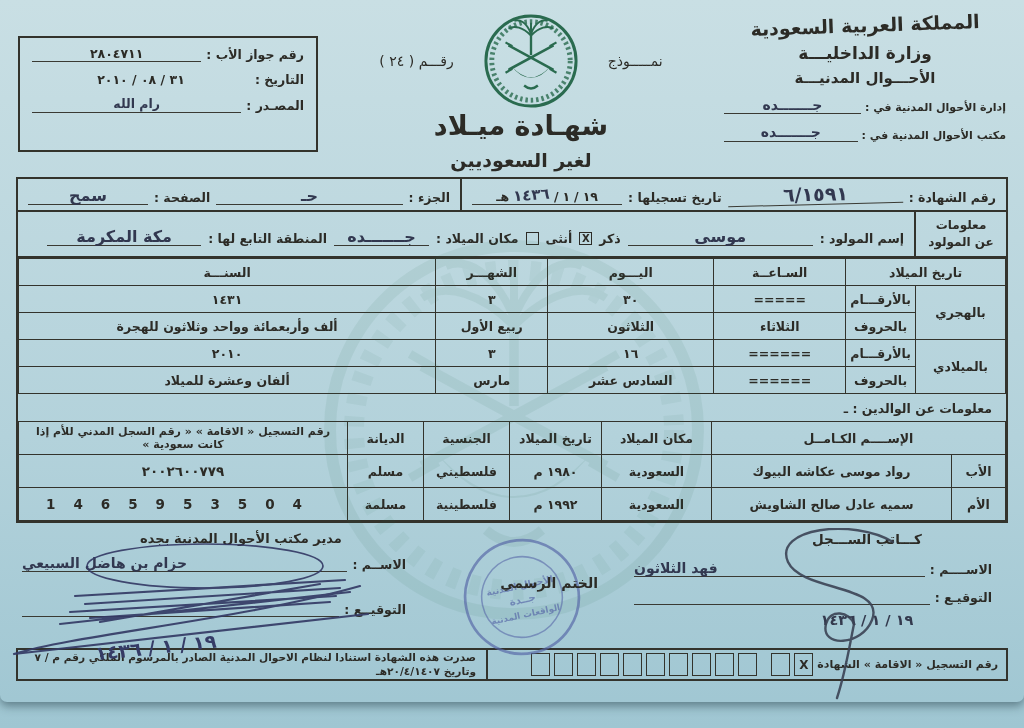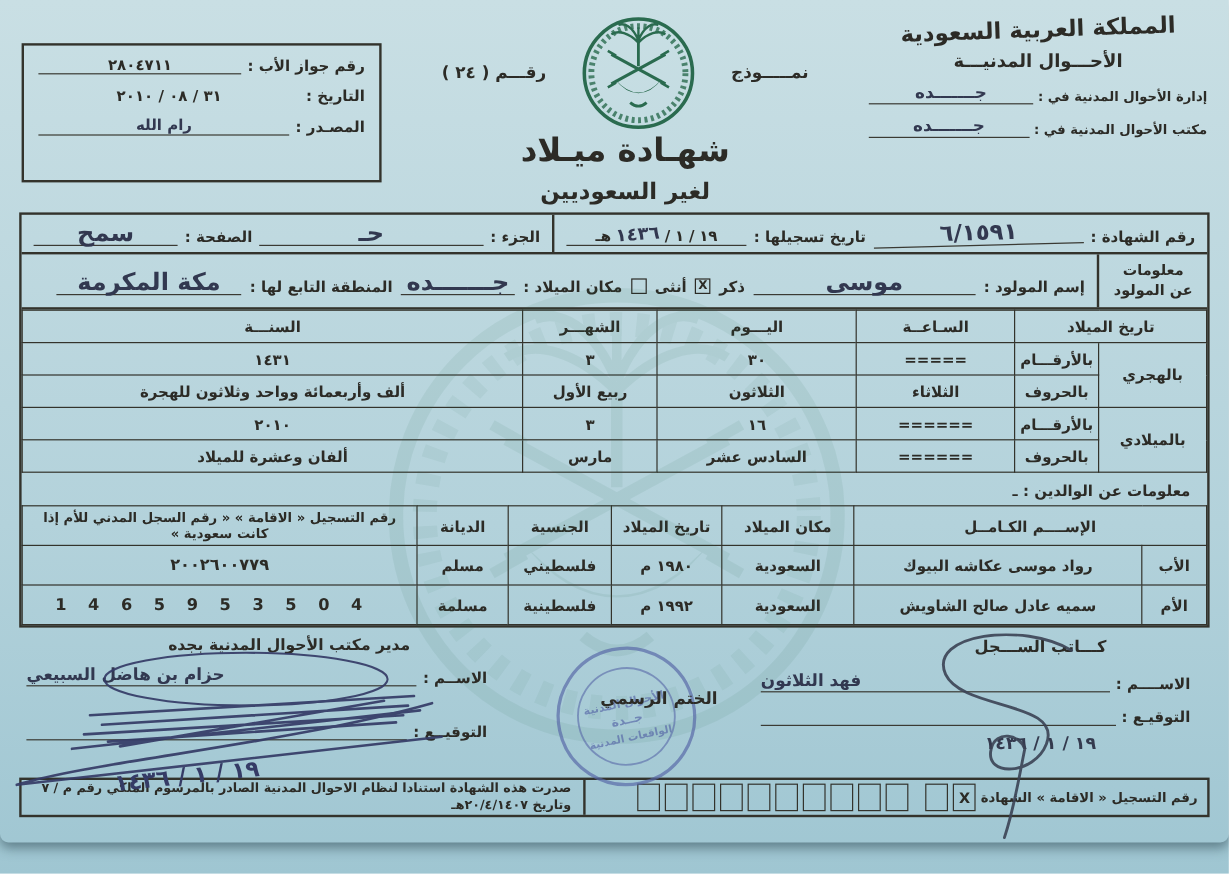--- a/index.html
+++ b/index.html
@@ -23,39 +23,39 @@
   .hdr { display:flex; padding:12px 18px 0; gap:6px; }
   .brand { width:282px; text-align:center; padding-top:2px; }
   .callig1 { font-size:19px; font-weight:bold; letter-spacing:-.5px; transform:rotate(-2deg); }
   .callig2 { font-size:17px; font-weight:bold; margin-top:7px; }
   .callig3 { font-size:15px; font-weight:bold; margin-top:6px; }
   .offline { display:flex; align-items:flex-end; font-size:11px; font-weight:bold; margin-top:11px; gap:4px; }
   .hwline { flex:1; border-bottom:1.4px solid #3a3a33; text-align:center; font-size:14px; line-height:1.1; }
   .hw { color:#323850; font-weight:bold; }
   .center { flex:1; text-align:center; }
   .formrow { display:flex; justify-content:center; align-items:center; gap:28px; }
-  .formword,.formnum { font-size:14px; font-weight:bold; }
+  .formword,.formnum { font-size:14px; font-weight:normal; }
   .emblem { width:98px; height:98px; }
   .doctitle { font-size:27px; font-weight:bold; letter-spacing:1px; }
   .docsub { font-size:19px; font-weight:bold; margin-top:8px; }
   .pbox { width:300px; height:116px; margin-top:24px; border:2.5px solid #33332c; padding:9px 12px 4px; }
   .pbrow { display:flex; align-items:flex-end; font-size:12.5px; font-weight:bold; margin-bottom:10px; gap:5px; white-space:nowrap; }
   .pbval { flex:1; border-bottom:1.3px solid #3a3a33; text-align:center; line-height:1.15; }
   .spaced { letter-spacing:4px; }
 
   
   .main { margin:6px 16px 0; border:2.5px solid #33332c; }
   .certrow { display:flex; align-items:flex-end; min-height:33px; border-bottom:2px solid #33332c;
              font-size:12.5px; font-weight:bold; padding:4px 10px 5px; gap:6px; }
   .certval { display:inline-block; width:175px; border-bottom:1.4px solid #3a3a33; text-align:center;
              font-size:19px; transform:rotate(-1.5deg); line-height:1; }
   .rdline { display:inline-flex; align-items:flex-end; gap:4px; border-bottom:1.4px solid #3a3a33; padding:0 6px; min-width:150px; justify-content:center; }
   .hwyear { display:inline-block; font-size:15px; transform:rotate(-4deg); letter-spacing:-1px; }
   .vdiv { width:2px; align-self:stretch; background:#33332c; margin:-4px 4px -5px; }
-  .smline { border-bottom:1.4px solid #3a3a33; text-align:center; min-width:78px; font-size:20px; line-height:1; }
+  .smline { border-bottom:1.4px solid #3a3a33; text-align:center; min-width:78px; font-size:16px; line-height:1; }
   .grow { flex:1; }
 
   .nbrow { display:flex; border-bottom:2px solid #33332c; min-height:46px;padding-left:19px; }
   .nbside { width:92px; border-left:2px solid #33332c; display:flex; flex-direction:column; justify-content:center;
             text-align:center; font-size:12px; font-weight:bold; line-height:1.45; }
   .nbc { flex:1; display:flex; align-items:flex-end; padding:8px 10px 10px; font-size:12.5px; font-weight:bold; gap:7px; white-space:nowrap; }
   .cb { width:13px; height:13px; border:1.8px solid #2c2b26; display:inline-flex; align-items:center;
         justify-content:center; font-size:10px; line-height:1; margin-bottom:1px; }
 
   table { border-collapse:collapse; width:100%; font-size:12.5px; font-weight:bold; }
@@ -108,20 +108,21 @@
 
 <div class="paper">
 
   <svg class="watermark">
       <use href="#emblem"></use>
     </svg>
 
   <div class="hdr">
     <div class="brand">
       <div class="callig1">المملكة العربية السعودية</div>
+      <div class="callig2">وزارة الداخليـــة</div>
       <div class="callig3">الأحـــوال المدنيـــة</div>
       <div class="offline">
         <span>إدارة الأحوال المدنية في :</span>
         <span class="hwline"><span class="hw">جـــــــده</span></span>
       </div>
       <div class="offline">
         <span>مكتب الأحوال المدنية في :</span>
         <span class="hwline"><span class="hw">جـــــــده</span></span>
       </div>
     </div>

